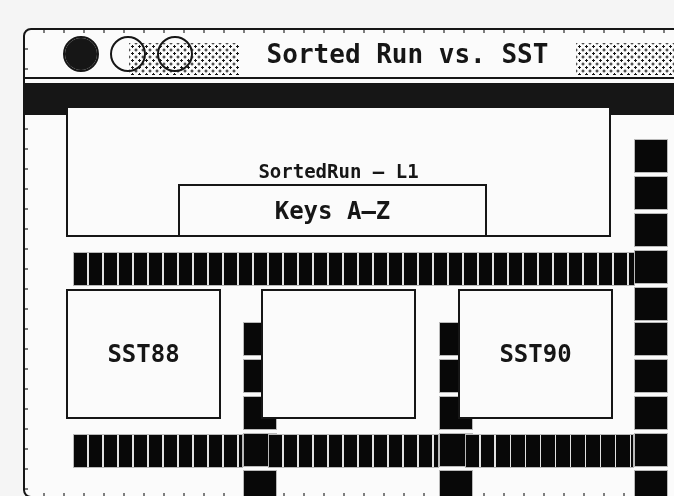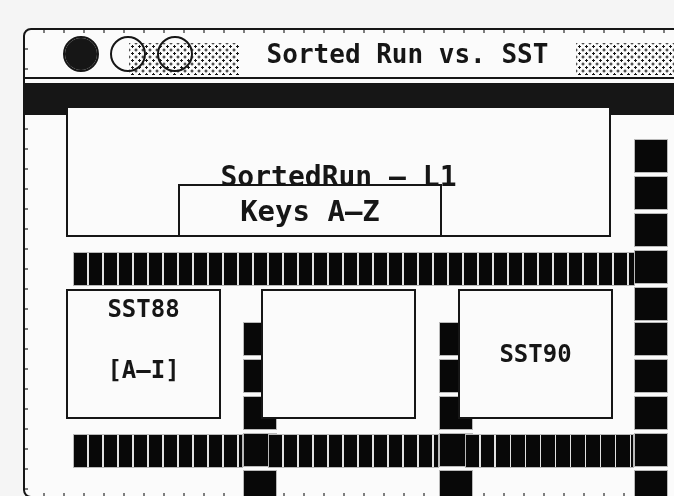--- a/index.html
+++ b/index.html
@@ -66,33 +66,33 @@
     position:absolute;left:214px;width:337px;top:0;height:47px;
     display:flex;align-items:center;justify-content:center;
     font-size:26px;white-space:nowrap;
   }
   .box{
     position:absolute;border:2px solid var(--ink);background:var(--paper);
   }
   .main-box{left:41px;top:76px;width:545px;height:131px;}
   .main-label{
     position:absolute;left:0;right:0;top:36px;
-    text-align:center;font-size:28px;white-space:nowrap;
+    text-align:center;font-size:19px;white-space:nowrap;
   }
   .keys-box{
-    left:153px;top:154px;width:264px;height:53px;
+    left:153px;top:154px;width:309px;height:53px;
     display:flex;align-items:center;justify-content:center;
-    font-size:29px;white-space:nowrap;
+    font-size:24px;white-space:nowrap;
   }
   .sst-box{
     top:259px;width:155px;height:130px;
     display:flex;flex-direction:column;align-items:center;justify-content:center;
     font-size:24px;line-height:29px;text-align:center;white-space:nowrap;
   }
-  .sst-1{left:41px;justify-content:flex-end;}
+  .sst-1{left:41px;}
   .sst-2{left:236px;}
   .sst-3{left:433px;}
   .shadow-col{
     position:absolute;width:14px;
     display:flex;flex-direction:column;gap:5px;
   }
   .shadow-col i{
     display:block;height:20px;background:var(--block);
     box-shadow:0 0 0 1px var(--blockline);
   }
@@ -139,21 +139,20 @@
       <i></i>
       <i></i>
       <i></i>
       <i></i>
       <i></i>
     </div>
   <div class="shadow-row row-main"></div>
 
   <div class="box sst-box sst-1 ticked">
     <div>SST88</div>
-    <div>[A–I]</div>
   </div>
   <div class="shadow-col col-sst1">
       <i></i>
       <i></i>
       <i></i>
       <i></i>
       <i></i>
     </div>
   <div class="shadow-row row-sst1"></div>
 

